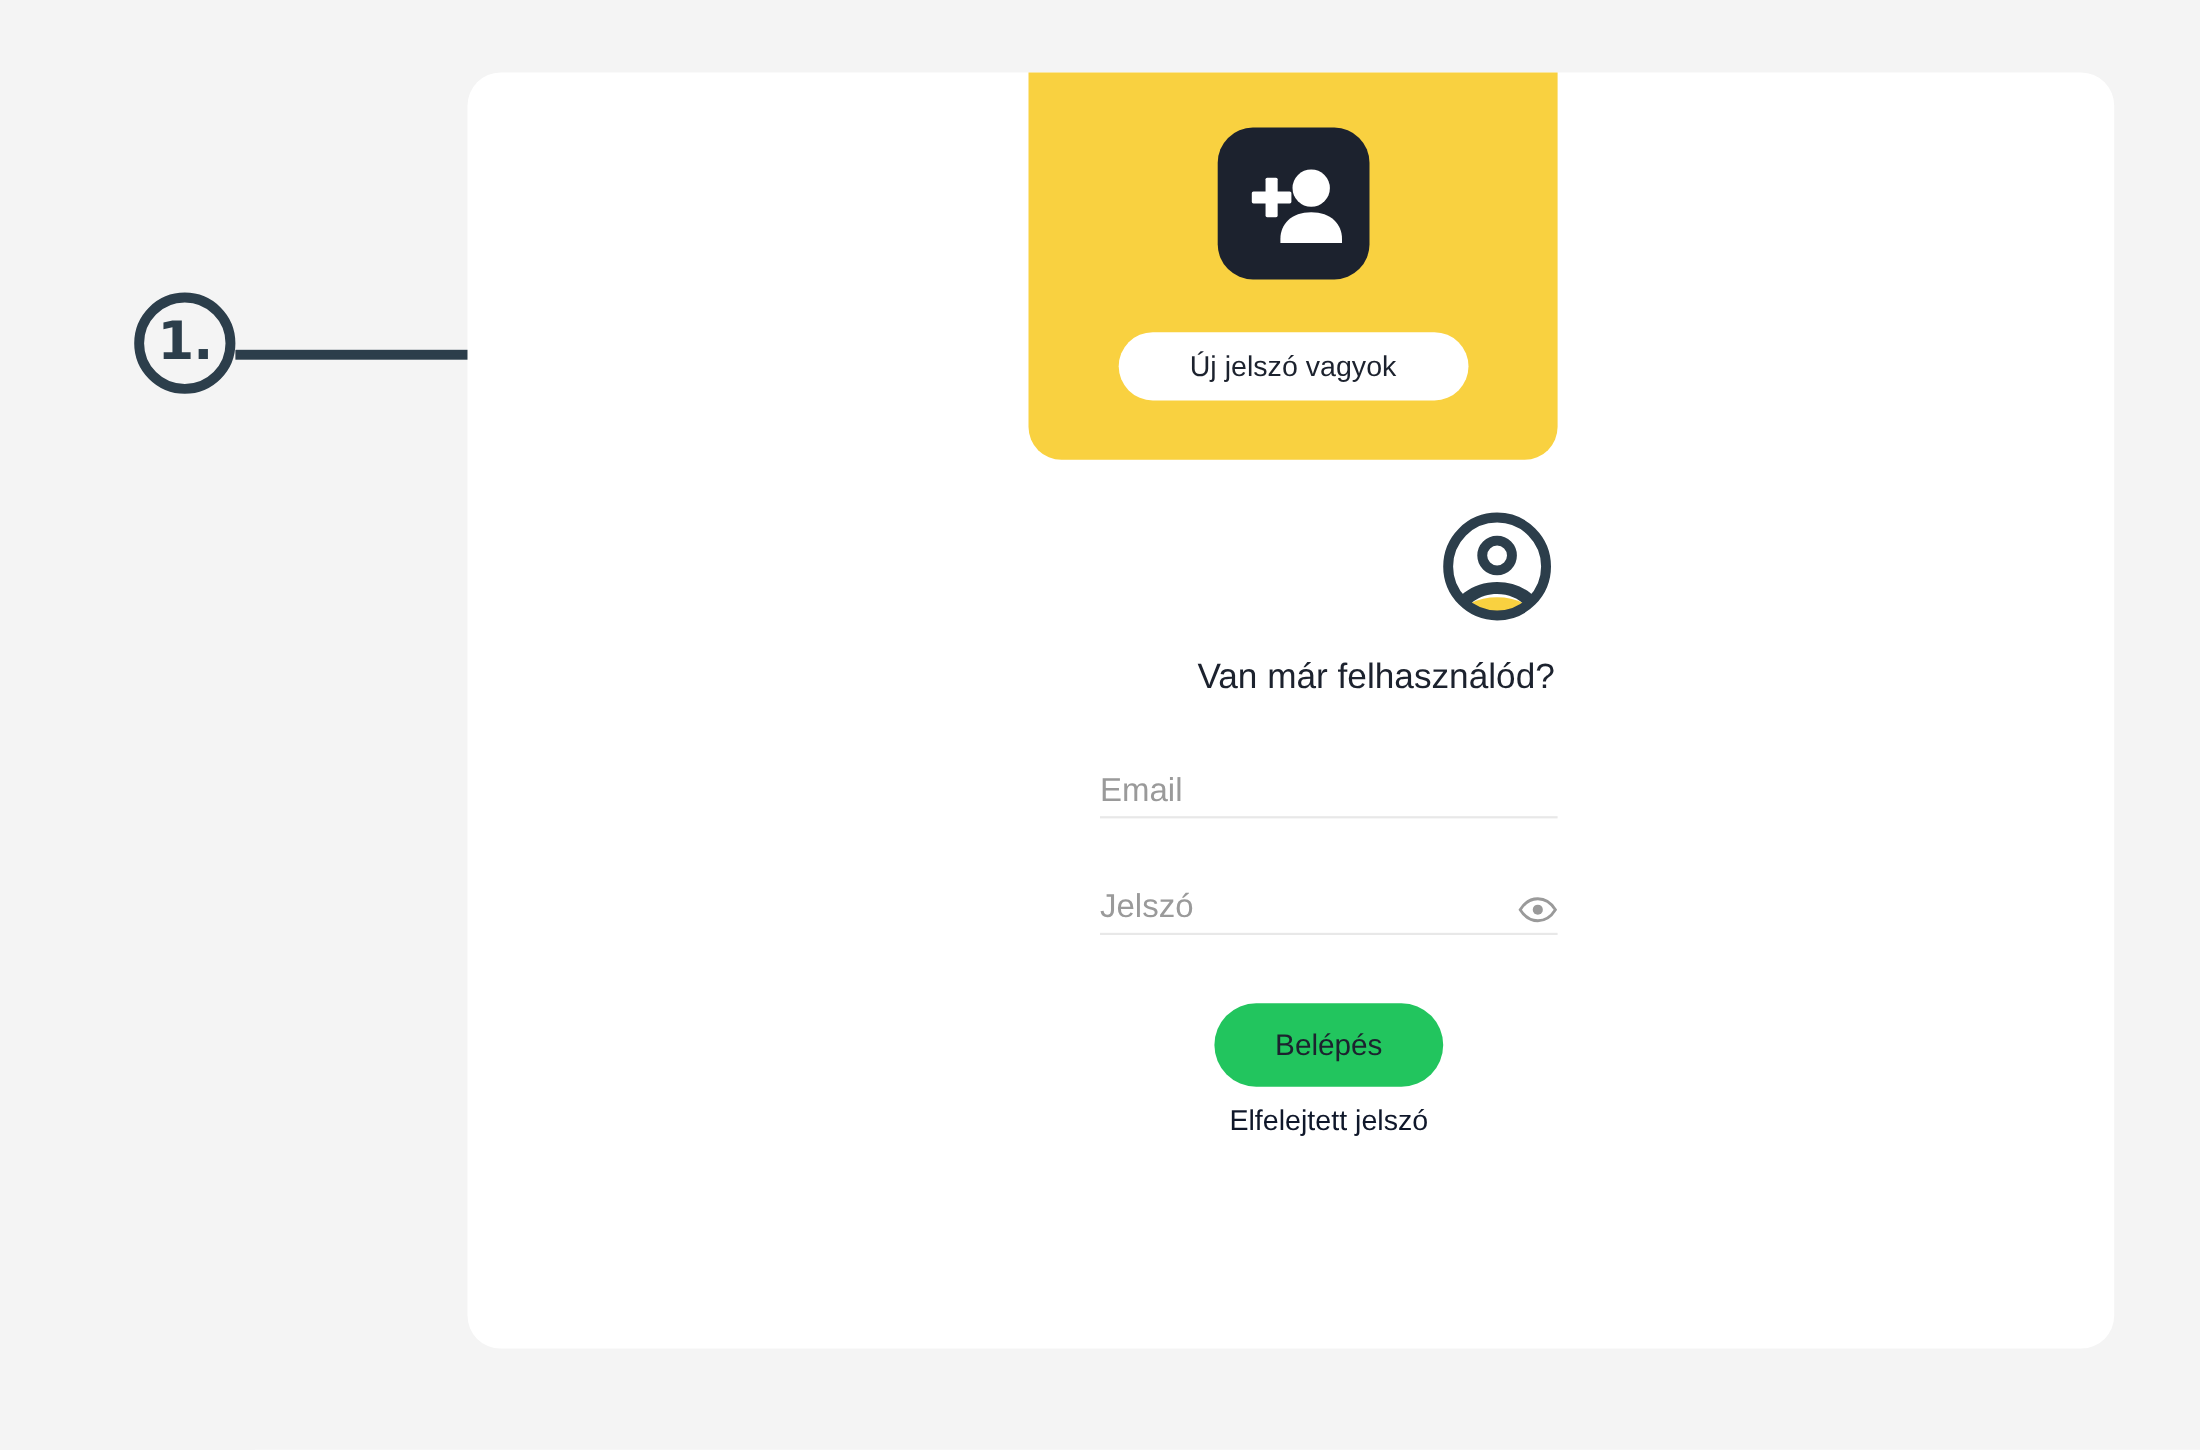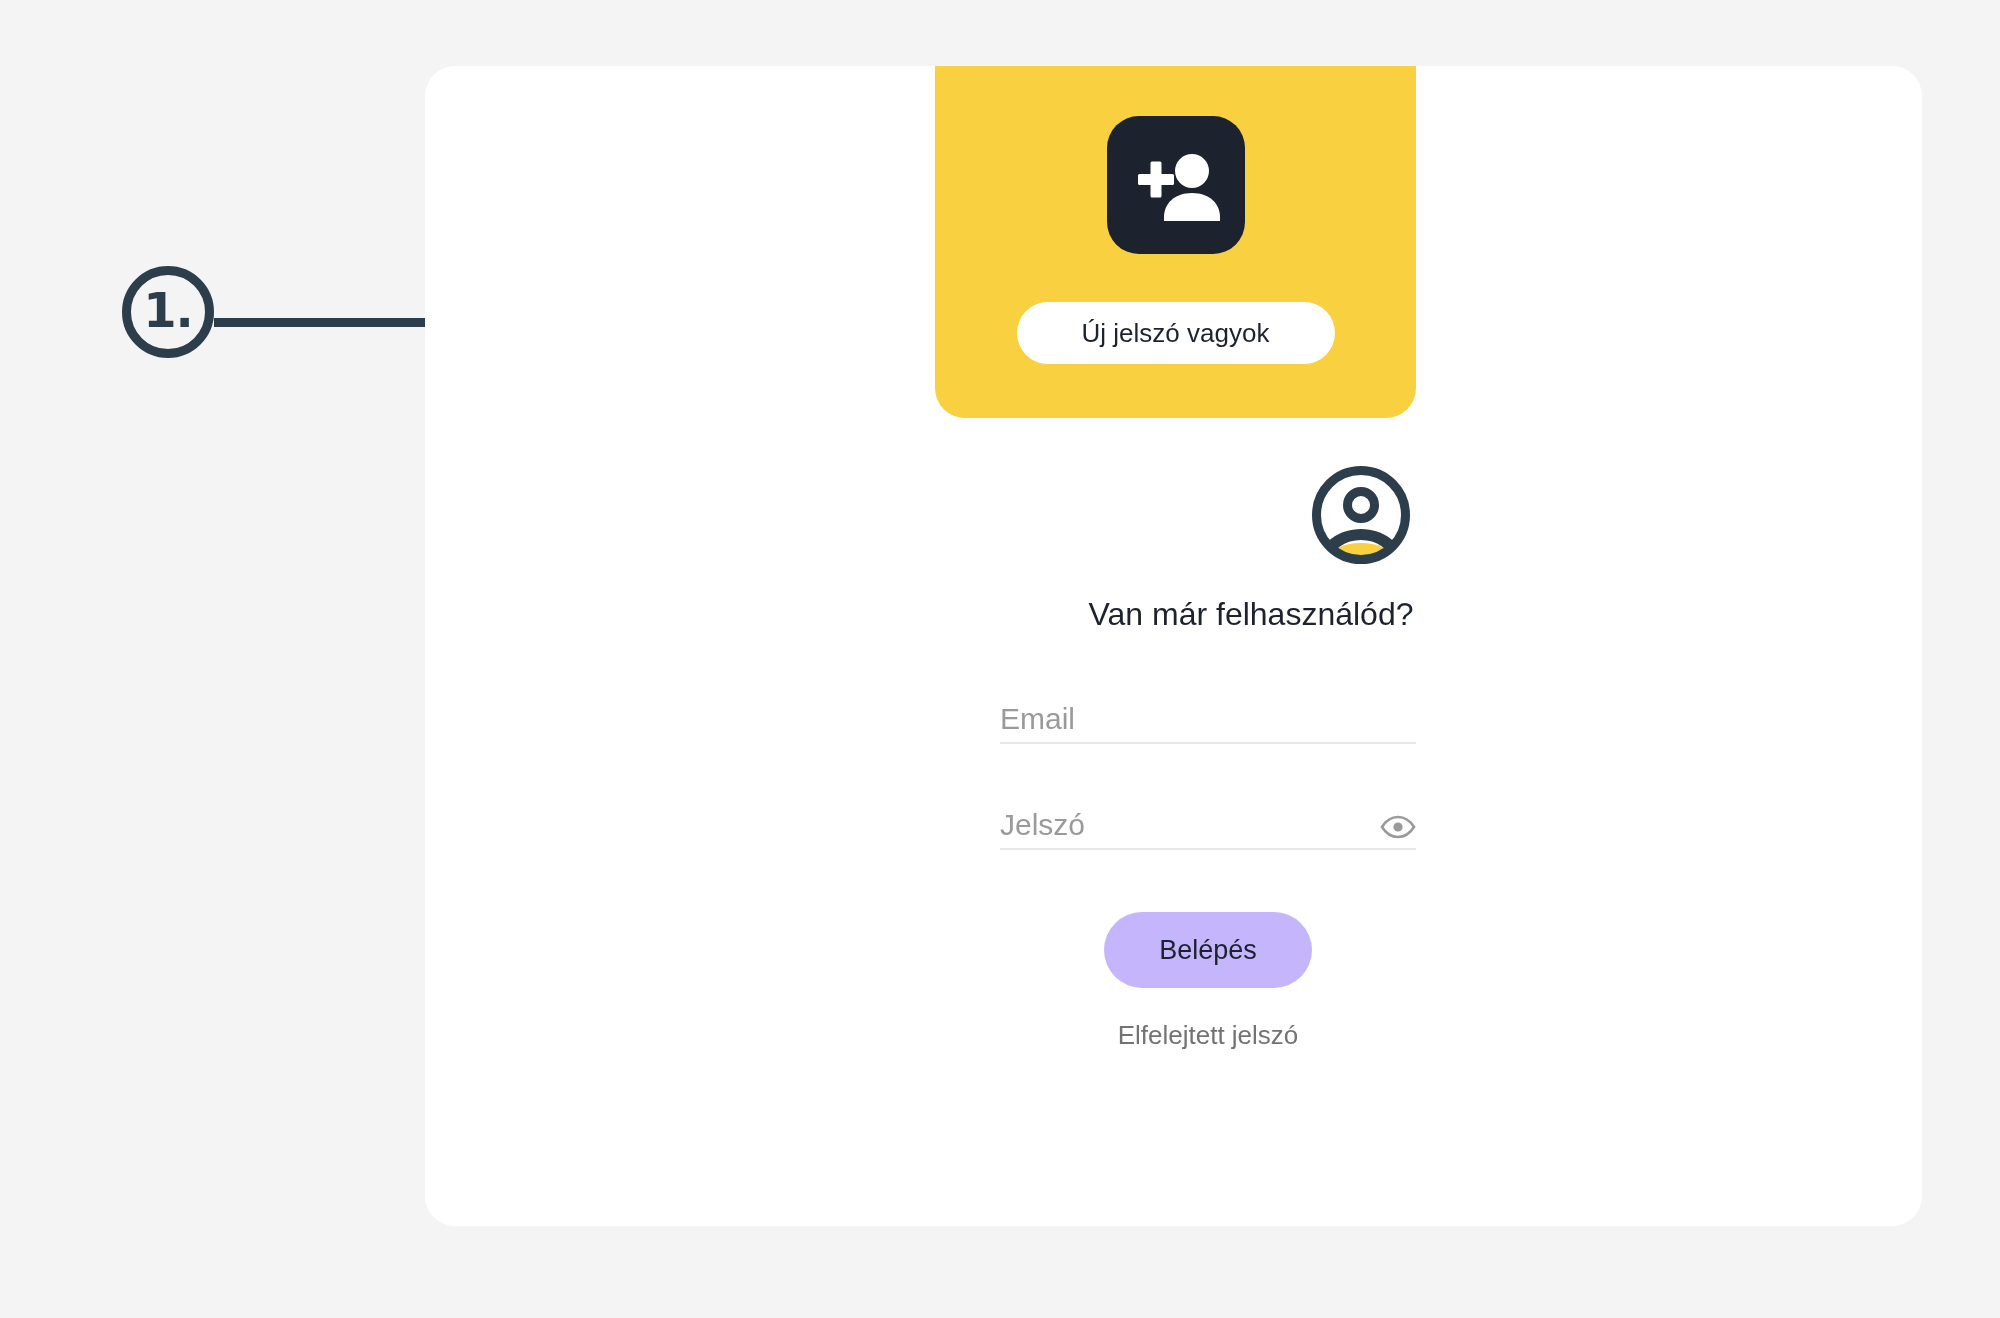--- a/index.html
+++ b/index.html
@@ -179,34 +179,34 @@
     border: none;
     padding: 0;
     cursor: pointer;
     line-height: 0;
   }
 
   .login-button {
     margin-top: 62px;
     width: 208px;
     height: 76px;
-    background: #c4b5fd;
+    background: #22c55e;
     border: none;
     border-radius: 38px;
     font-family: "Liberation Sans", sans-serif;
     font-size: 27px;
     color: #1c222e;
     cursor: pointer;
     align-self: center;
   }
   .forgot-link {
-    margin-top: 32px;
+    margin-top: 15px;
     font-family: "Liberation Sans", sans-serif;
     font-size: 26px;
-    color: #737373;
+    color: #0f172a;
     text-decoration: none;
     cursor: pointer;
   }
 </style>
 </head>
 <body>
 
 <div id="annotation">
   <div class="anno-circle">
     <span class="anno-number">1.</span>

